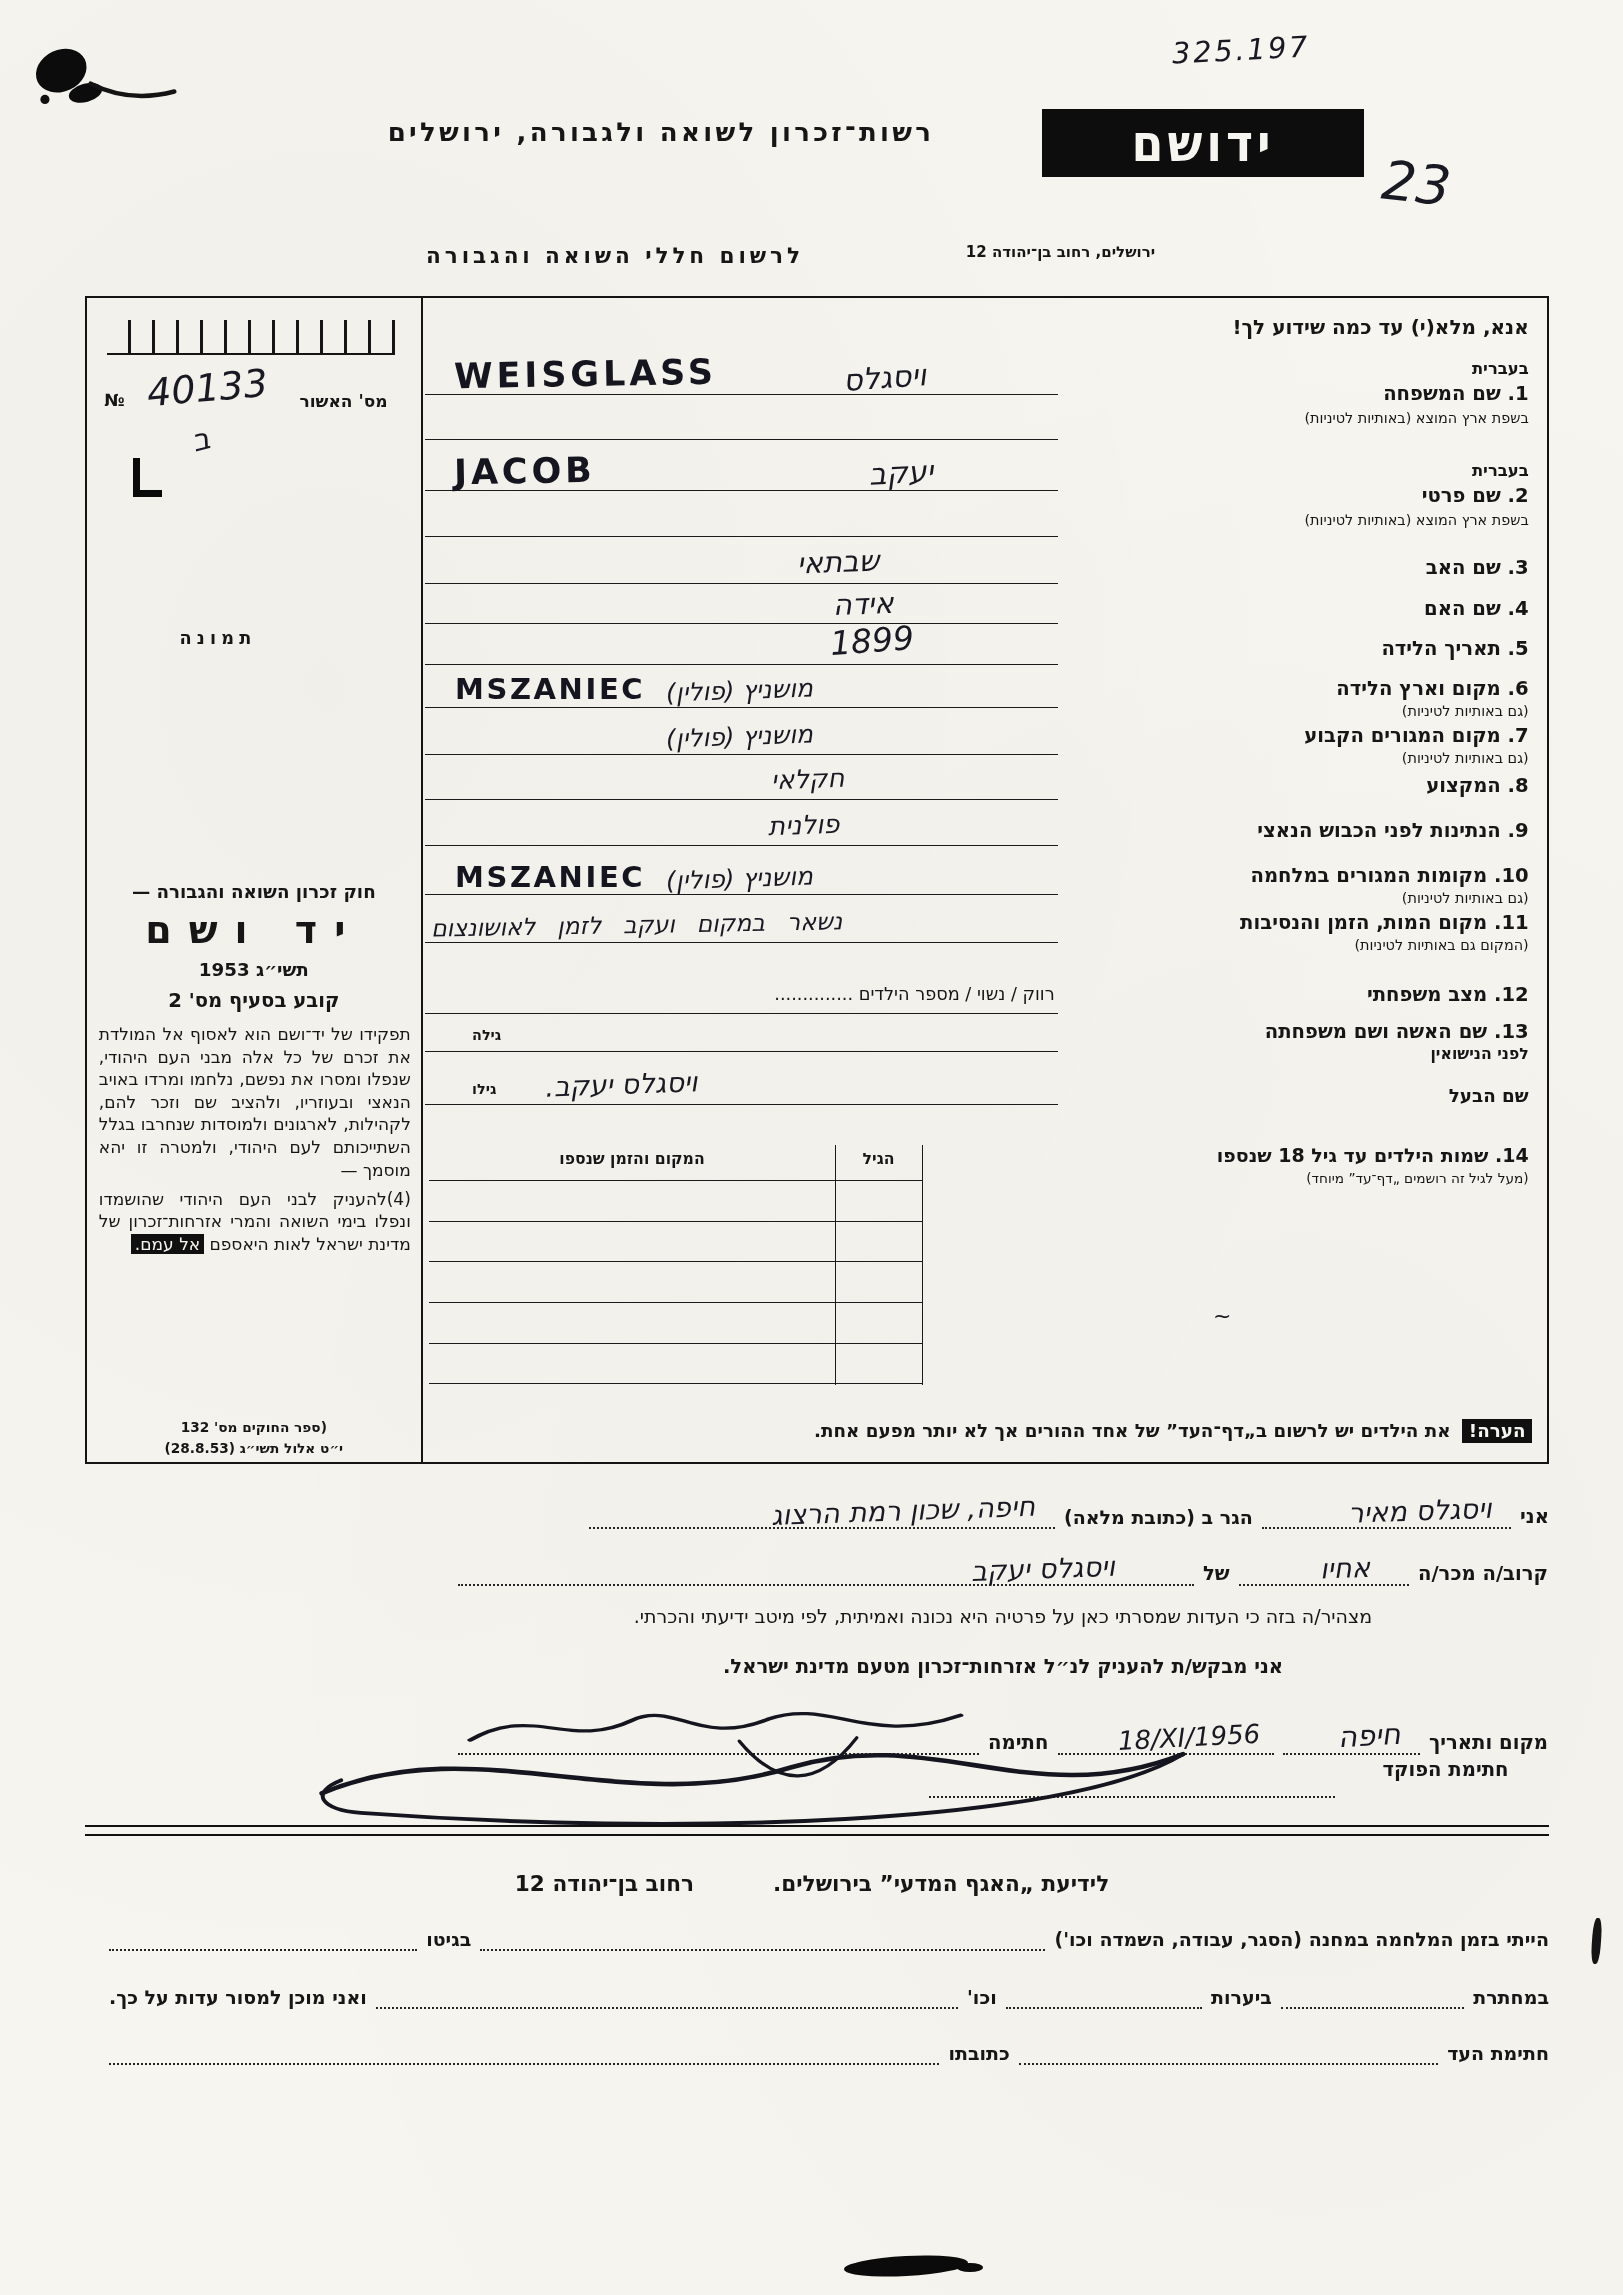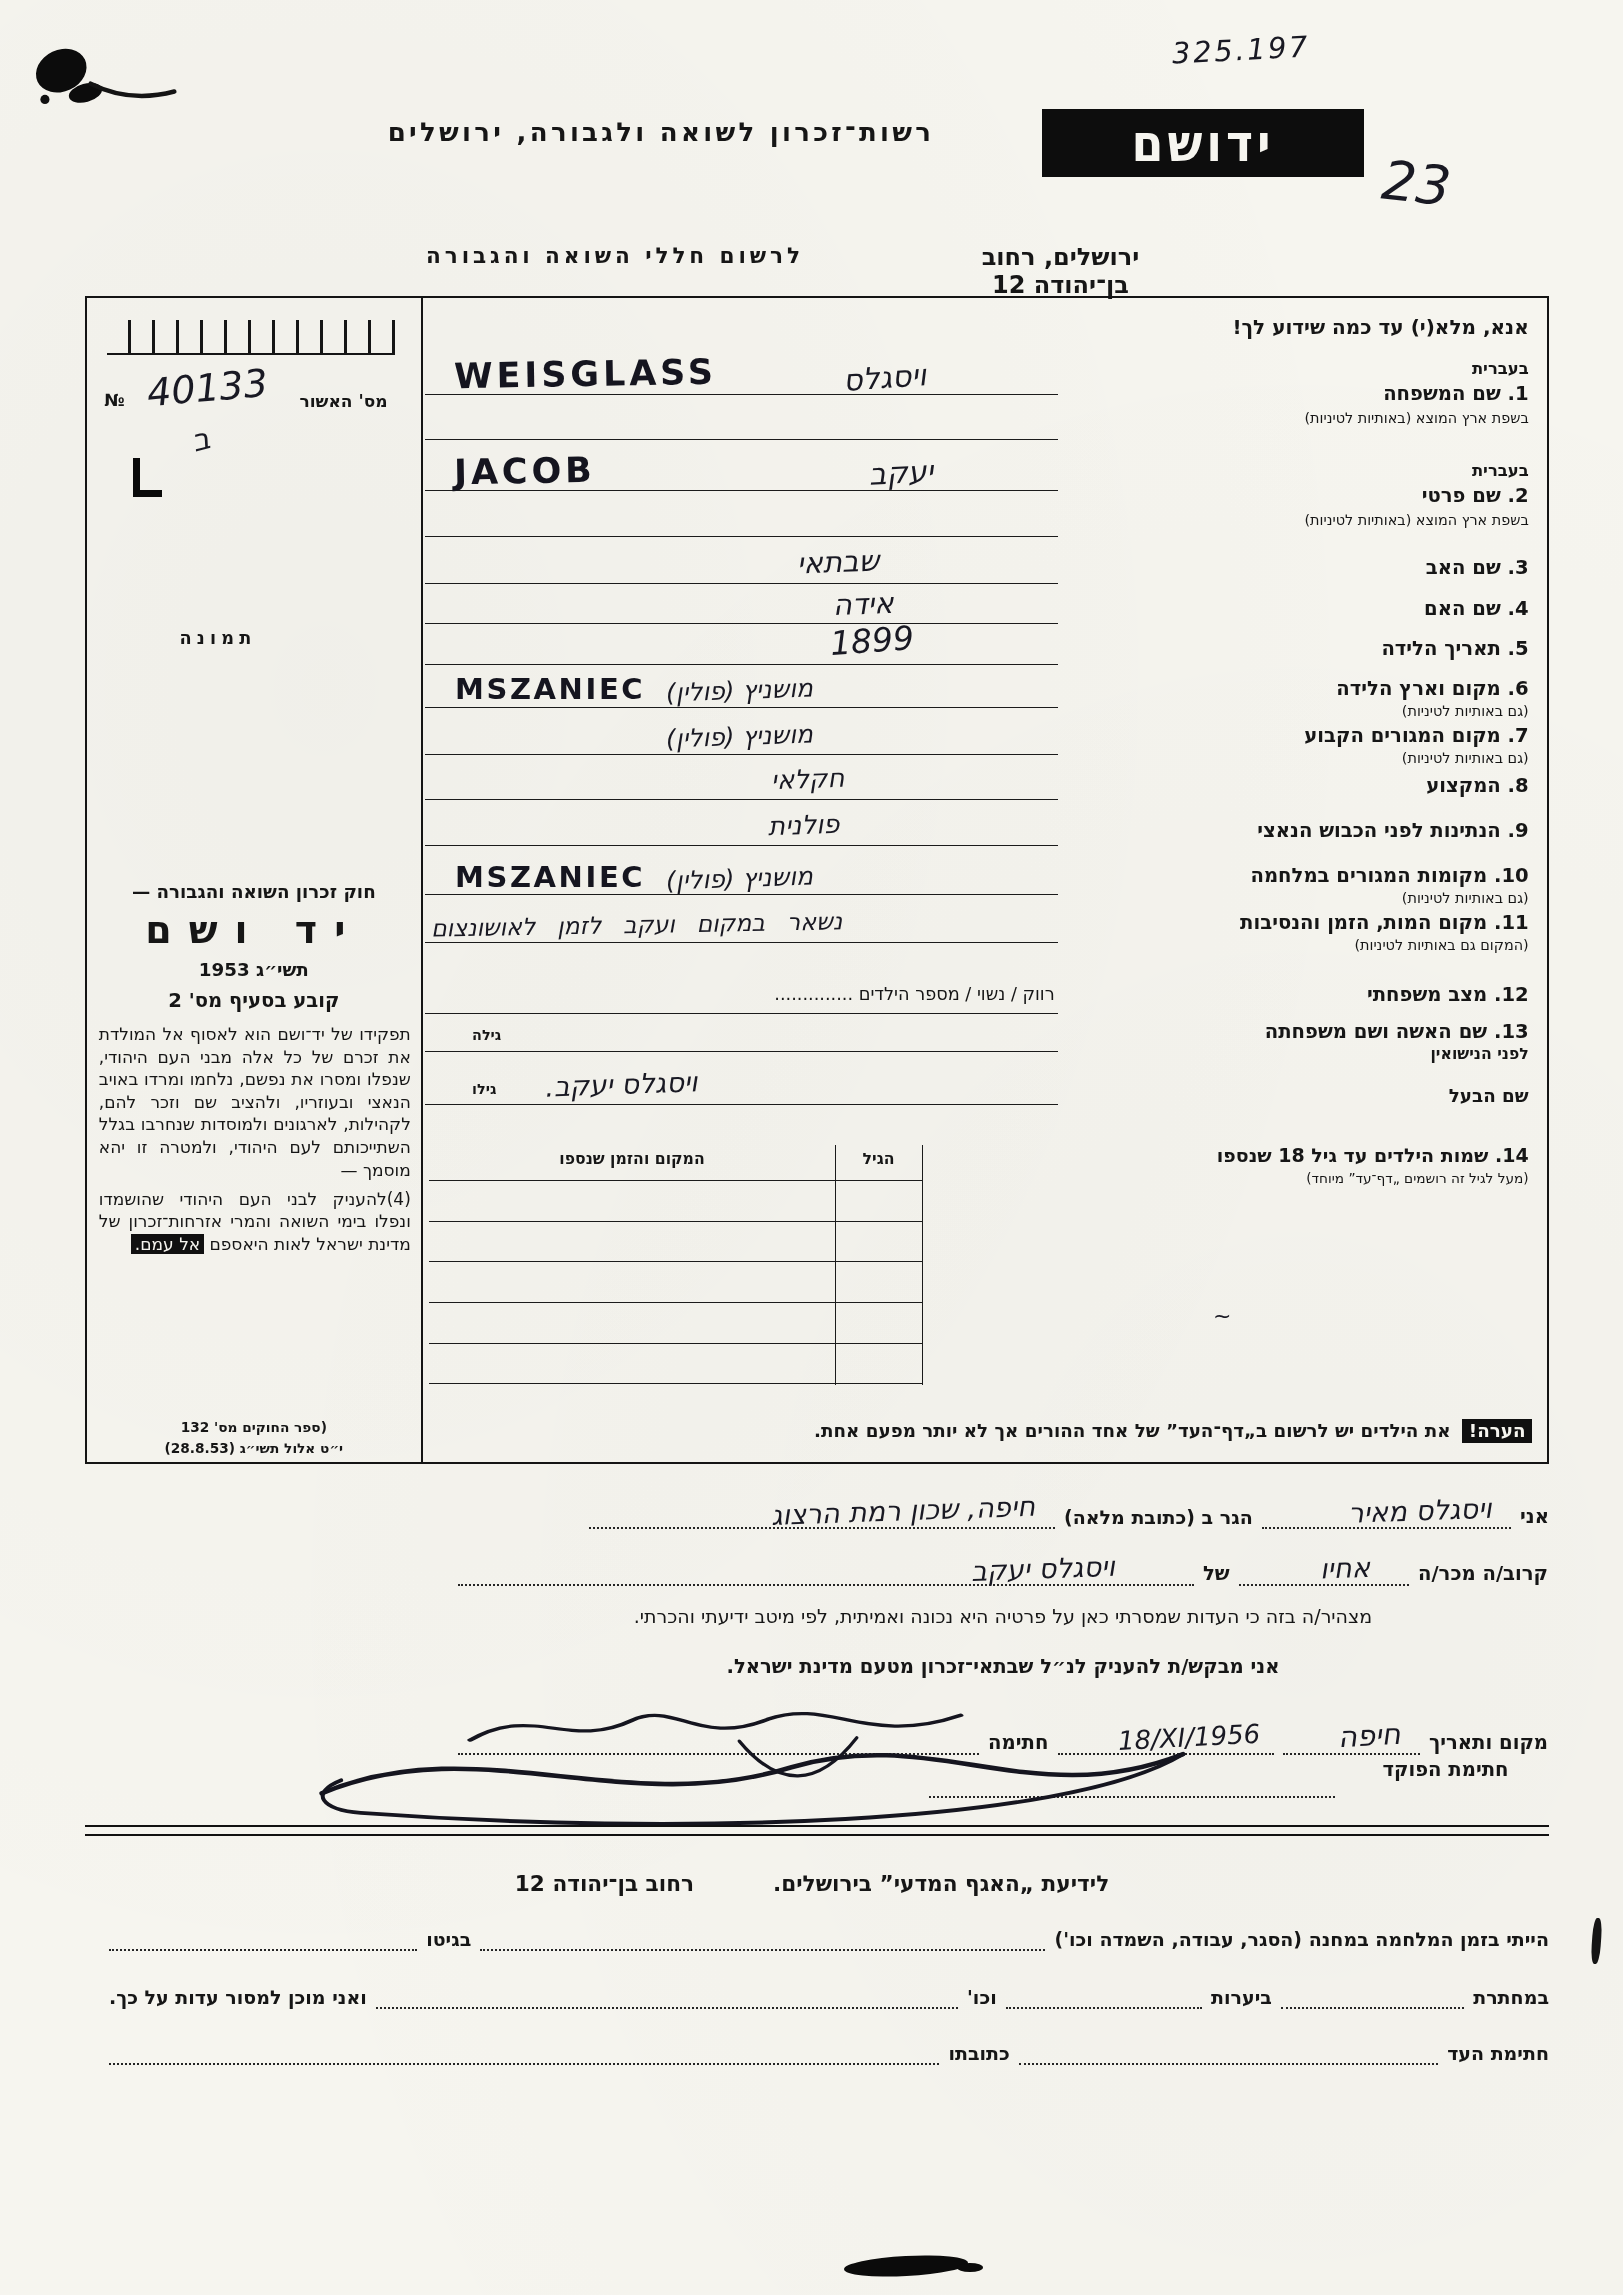--- a/index.html
+++ b/index.html
@@ -49,21 +49,21 @@
   <div class="abs" style="left:1592px;top:1918px;width:9.2px;height:46px;background:#151515;border-radius:40%;transform:rotate(4deg)"></div>
 
   <div class="abs hw" dir="ltr" style="left:1172px;top:33px;font-size:29px;letter-spacing:2.6px;transform:rotate(-3deg)">325.197</div>
   <div class="abs hw" style="left:1382px;top:152px;font-size:54px;transform:rotate(6deg)">23</div>
 
   <div class="abs ctr b" style="left:275px;top:117px;width:772px;font-size:26px;letter-spacing:3.3px">רשות־זכרון לשואה ולגבורה, ירושלים</div>
   <div class="abs ctr b" style="left:340px;top:243px;width:550px;font-size:21.6px;letter-spacing:3.9px">לרשום חללי השואה והגבורה</div>
   <div class="abs" style="left:1042px;top:109px;width:322px;height:68px;background:#0d0d0d;display:flex;align-items:center;justify-content:center">
     <span class="b" style="color:#f6f5ef;font-size:46px;letter-spacing:3.9px;transform:scaleY(1.1)">ידושם</span>
   </div>
-  <div class="abs ctr b" style="left:936px;top:243px;width:249px;font-size:24px">ירושלים, רחוב בן־יהודה 12</div>
+  <div class="abs ctr b" style="left:936px;top:243px;width:249px;font-size:15px">ירושלים, רחוב בן־יהודה 12</div>
 
   <div id="fbox">
     <div class="vdiv"></div>
 
     <div class="lb" style="top:18.3px;font-size:20px">אנא, מלא(י) עד כמה שידוע לך!</div>
 
     <div class="lb" style="top:62px;font-size:16.4px">בעברית</div>
     <div class="lb" style="top:85px">1. שם המשפחה</div>
     <div class="sb" style="top:113px">בשפת ארץ המוצא (באותיות לטיניות)</div>
     <div class="lb" style="top:164px;font-size:16.4px">בעברית</div>
@@ -181,21 +181,21 @@
     <span class="seg" style="width:170px">
       <span class="hw" style="font-size:27.5px;padding:0 39px 1.3px 0;transform:rotate(-2deg)">אחיו</span>
     </span>
     <span class="plbl b" style="font-size:19.6px">של</span>
     <span class="seg" style="flex:1">
       <span class="hw" style="font-size:27.5px;padding:0 79px 1.3px 0;transform:rotate(-2deg)">ויסגלס יעקב</span>
     </span>
   </div>
 
   <div class="abs rt" style="left:458px;top:1605px;width:1090px;font-size:19px">מצהיר/ה בזה כי העדות שמסרתי כאן על פרטיה היא נכונה ואמיתית, לפי מיטב ידיעתי והכרתי.</div>
-  <div class="abs rt b" style="left:458px;top:1655px;width:1090px;font-size:19.6px">אני מבקש/ת להעניק לנ״ל שבתאי־זכרון מטעם מדינת ישראל.</div>
+  <div class="abs rt b" style="left:458px;top:1655px;width:1090px;font-size:19.6px">אני מבקש/ת להעניק לנ״ל אזרחות־זכרון מטעם מדינת ישראל.</div>
 
   <div class="row" style="left:458px;top:1701px;width:1090px">
     <span class="plbl b" style="font-size:19.6px">מקום ותאריך</span>
     <span class="seg" style="width:137px">
       <span class="hw" style="font-size:29px;padding:0 19.6px 1.3px 0;transform:rotate(-3deg)">חיפה</span>
     </span>
     <span class="seg" style="width:216px">
       <span class="hw" dir="ltr" style="font-size:26px;padding:0 13px 1.3px 0;transform:rotate(-3deg)">18/XI/1956</span>
     </span>
     <span class="plbl b" style="font-size:19.6px">חתימה</span>

